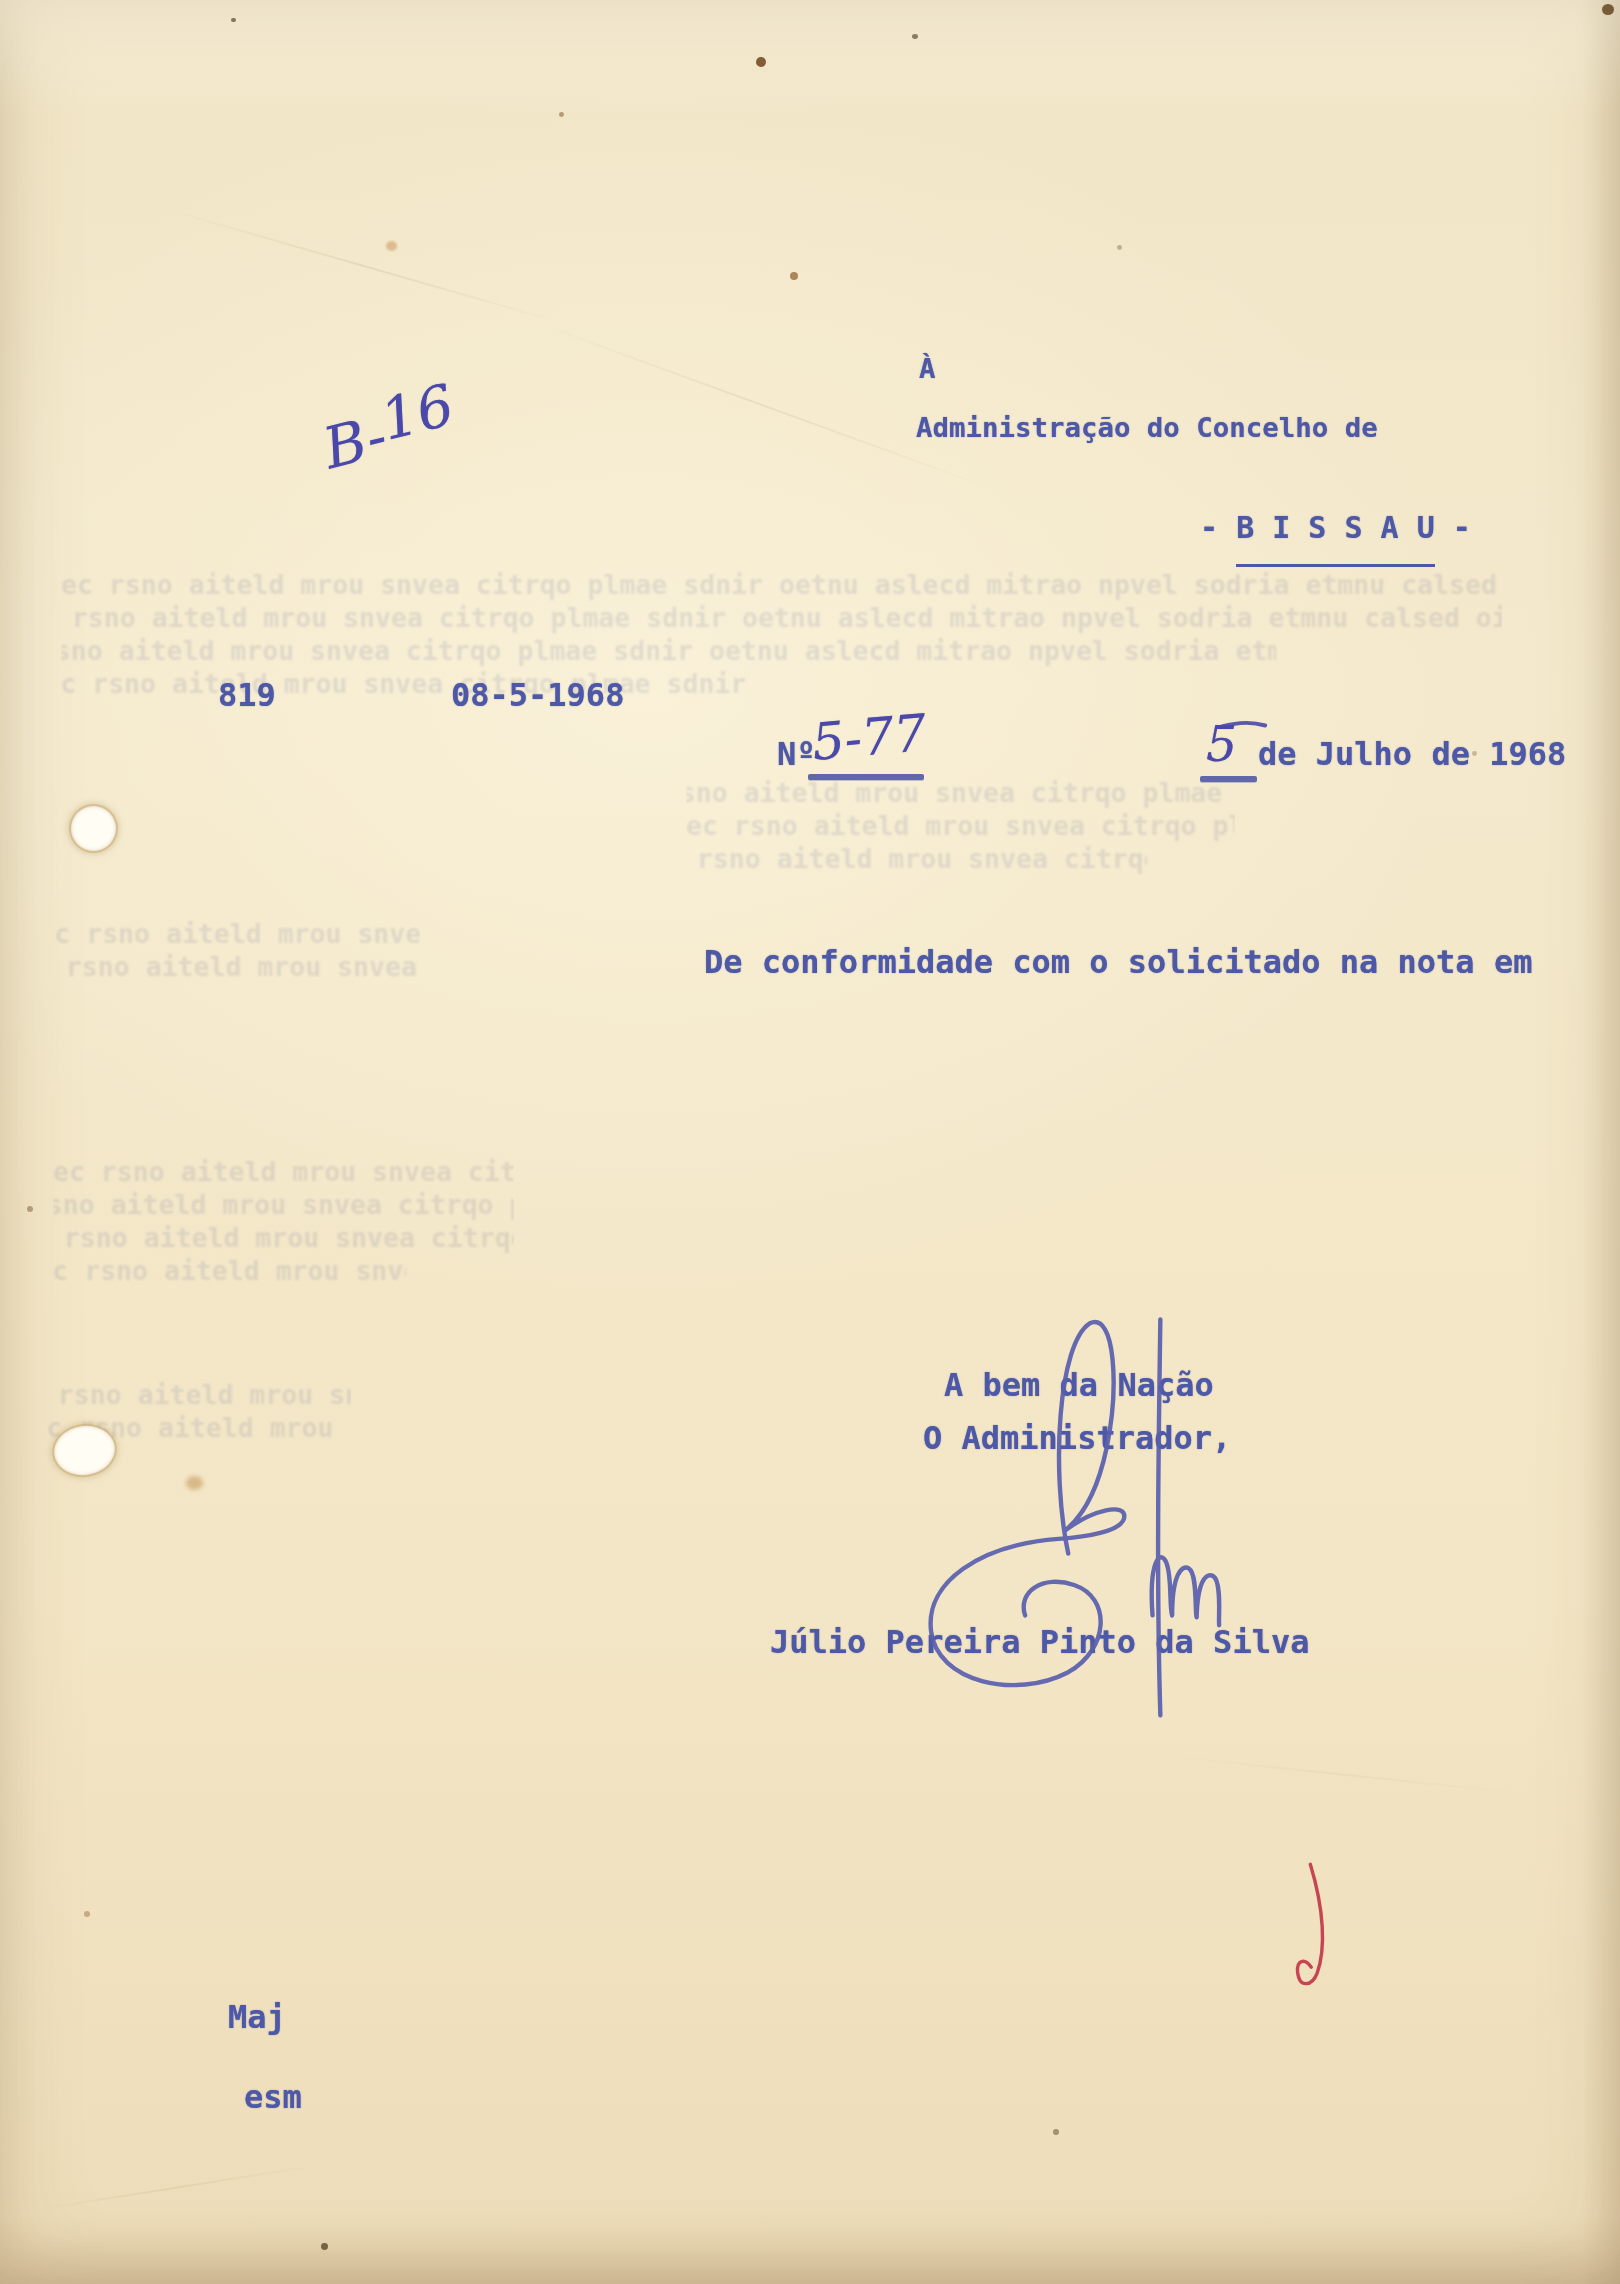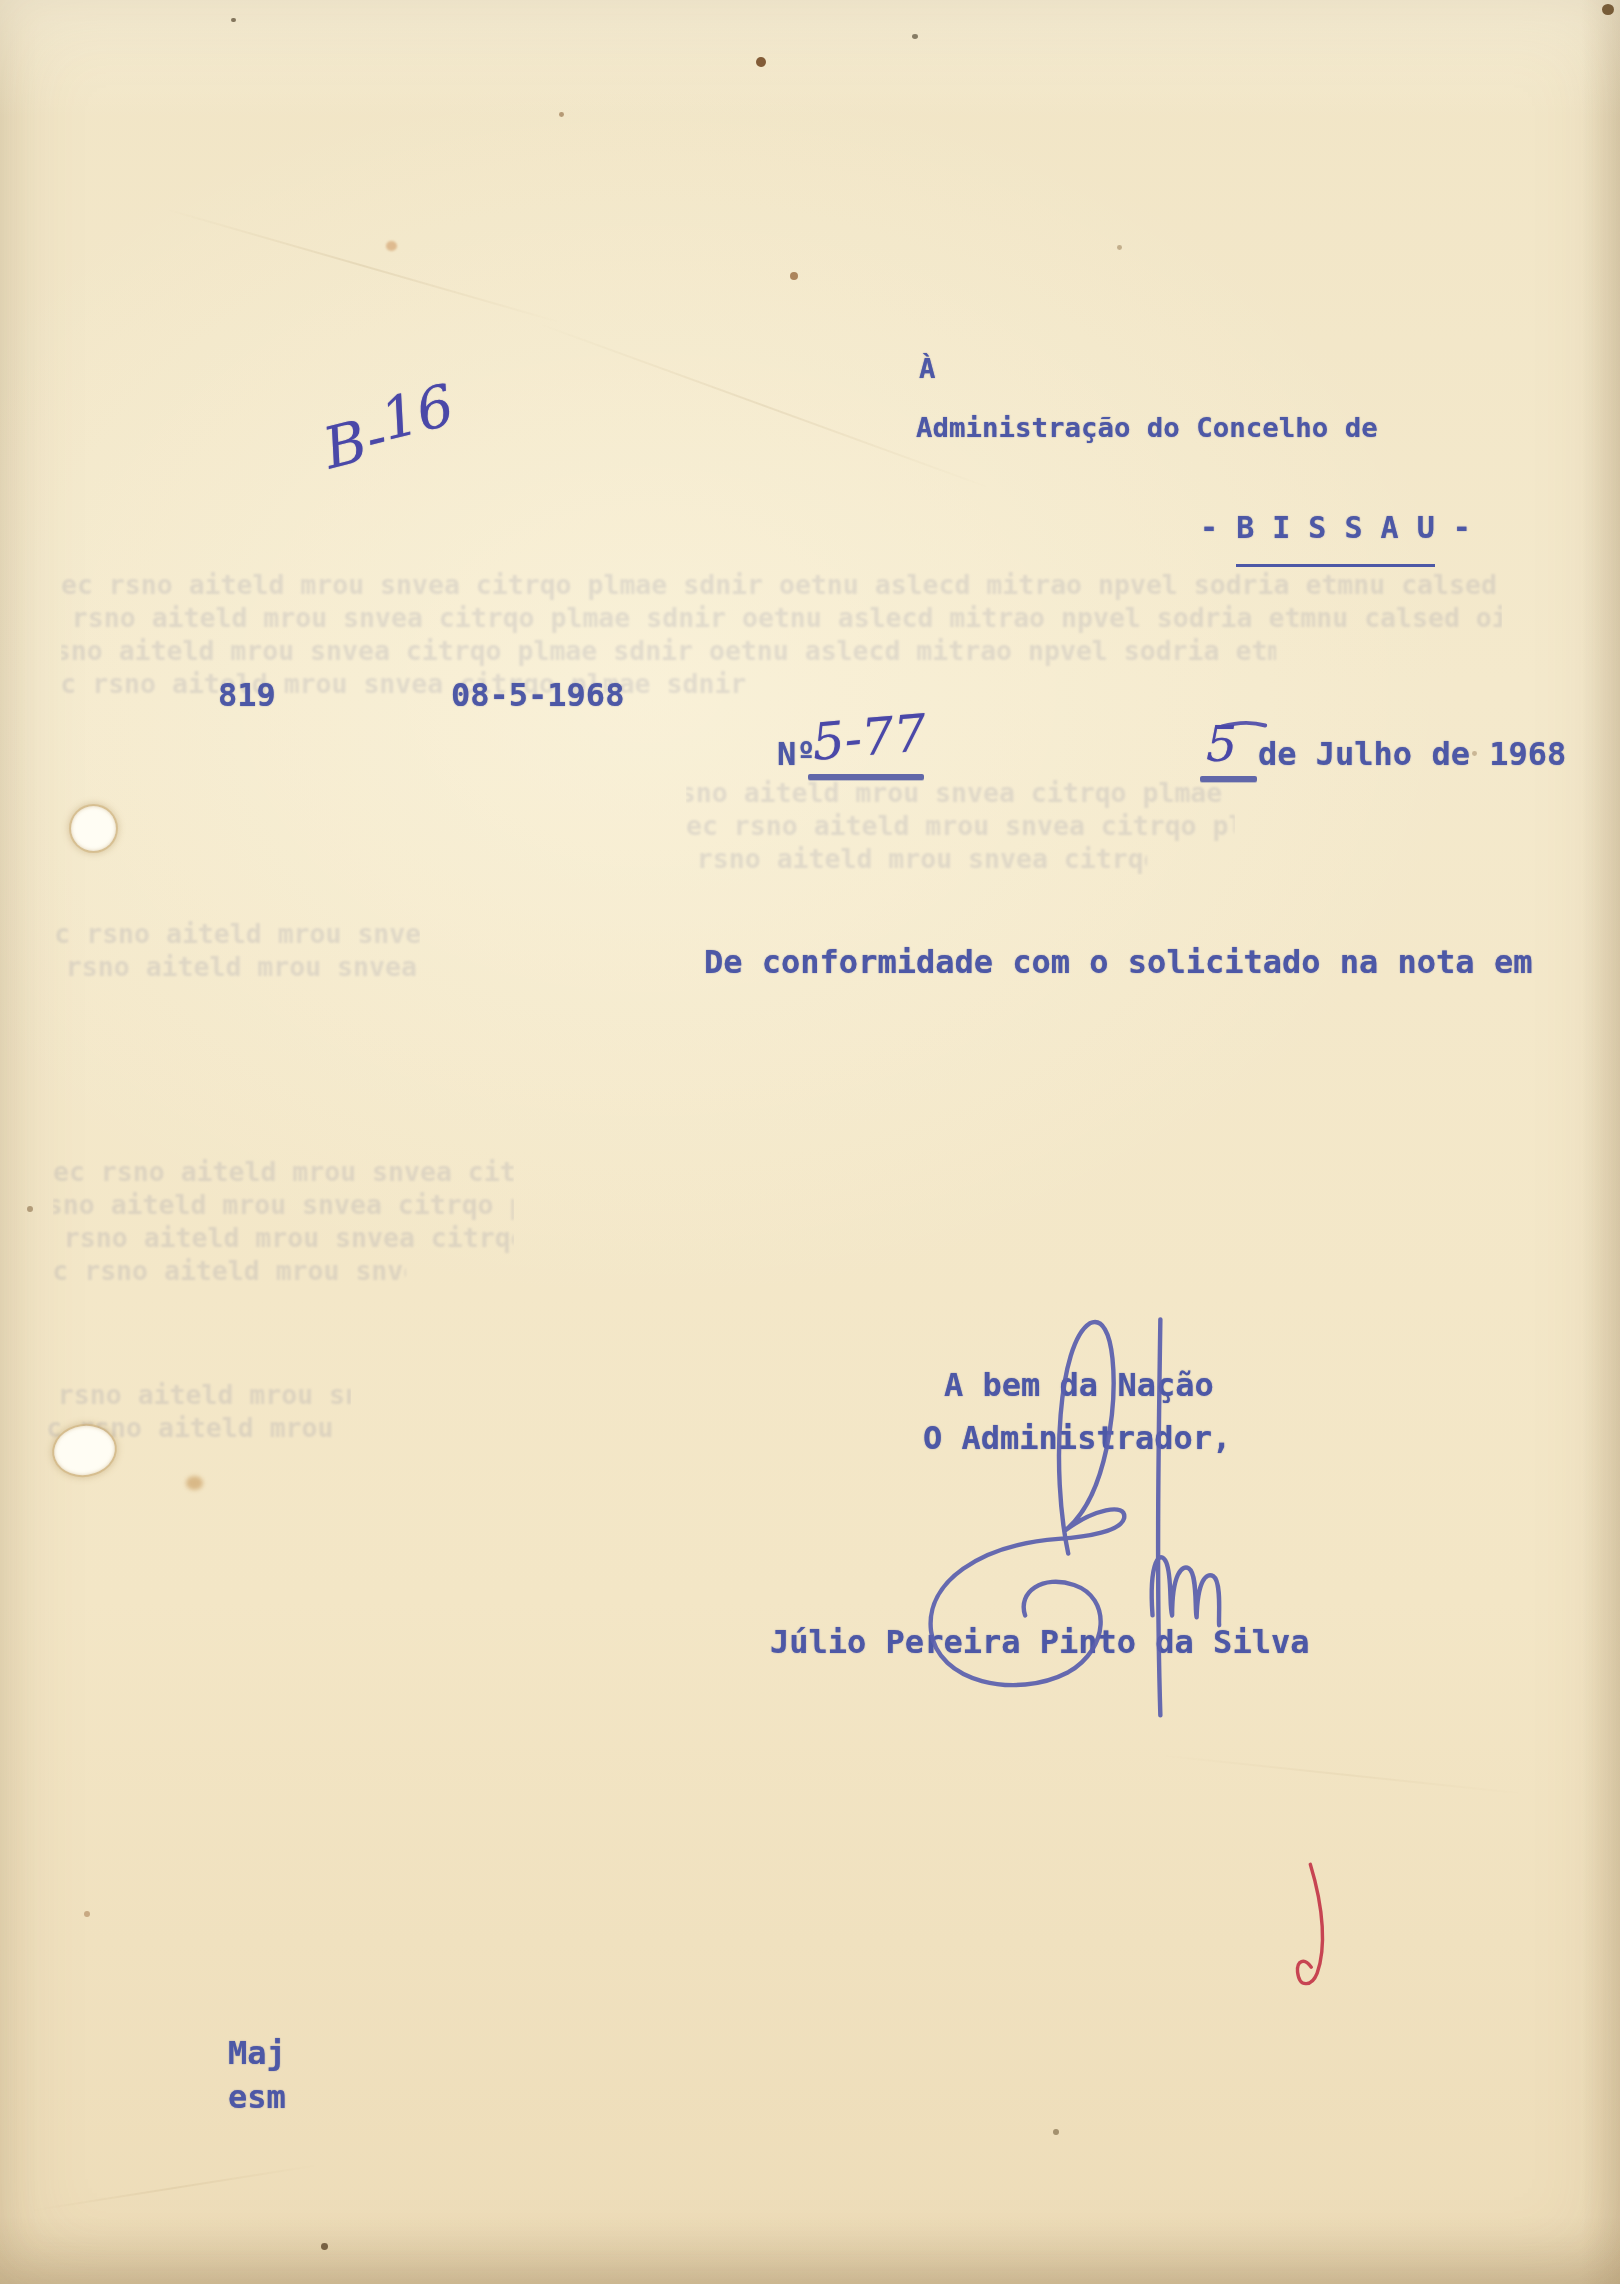--- a/index.html
+++ b/index.html
@@ -147,22 +147,22 @@
   <div class="pen" style="left:1206px;top:716px;font-size:49px;">5</div>
   <div class="ink-underline" style="left:1200px;top:776px;width:57px;height:5.9px;"></div>
   <div class="typed t33" style="left:1258px;top:735px;">de Julho de 1968</div>
 
   <div class="typed t33" style="left:704px;top:943px;">De conformidade com o solicitado na nota em</div>
 
   <div class="typed t33" style="left:944px;top:1366px;">A bem da Nação</div>
   <div class="typed t33" style="left:923px;top:1419px;">O Administrador,</div>
   <div class="typed t33" style="left:770px;top:1623px;">Júlio Pereira Pinto da Silva</div>
 
-  <div class="typed t33" style="left:228px;top:1998px;margin-top:36px;">Maj</div>
-  <div class="typed t33" style="left:228px;top:2078px;">esm</div>
+  <div class="typed t33" style="left:228px;top:1998px;">Maj</div>
+  <div class="typed t33" style="left:244px;top:2078px;">esm</div>
 
   <svg class="overlay" width="1620" height="2285" viewBox="0 0 1653 2331">
     <g fill="none" stroke="#5a5fae" stroke-width="4.5" stroke-linecap="round" stroke-linejoin="round" opacity="0.92">
       <path d="M 1090 1585
                C 1072 1500, 1080 1370, 1112 1350
                C 1138 1338, 1142 1415, 1129 1478
                C 1120 1520, 1104 1548, 1086 1562
                C 1115 1540, 1150 1532, 1147 1549
                C 1144 1562, 1110 1568, 1080 1570
                C 1000 1576, 944 1614, 950 1664

